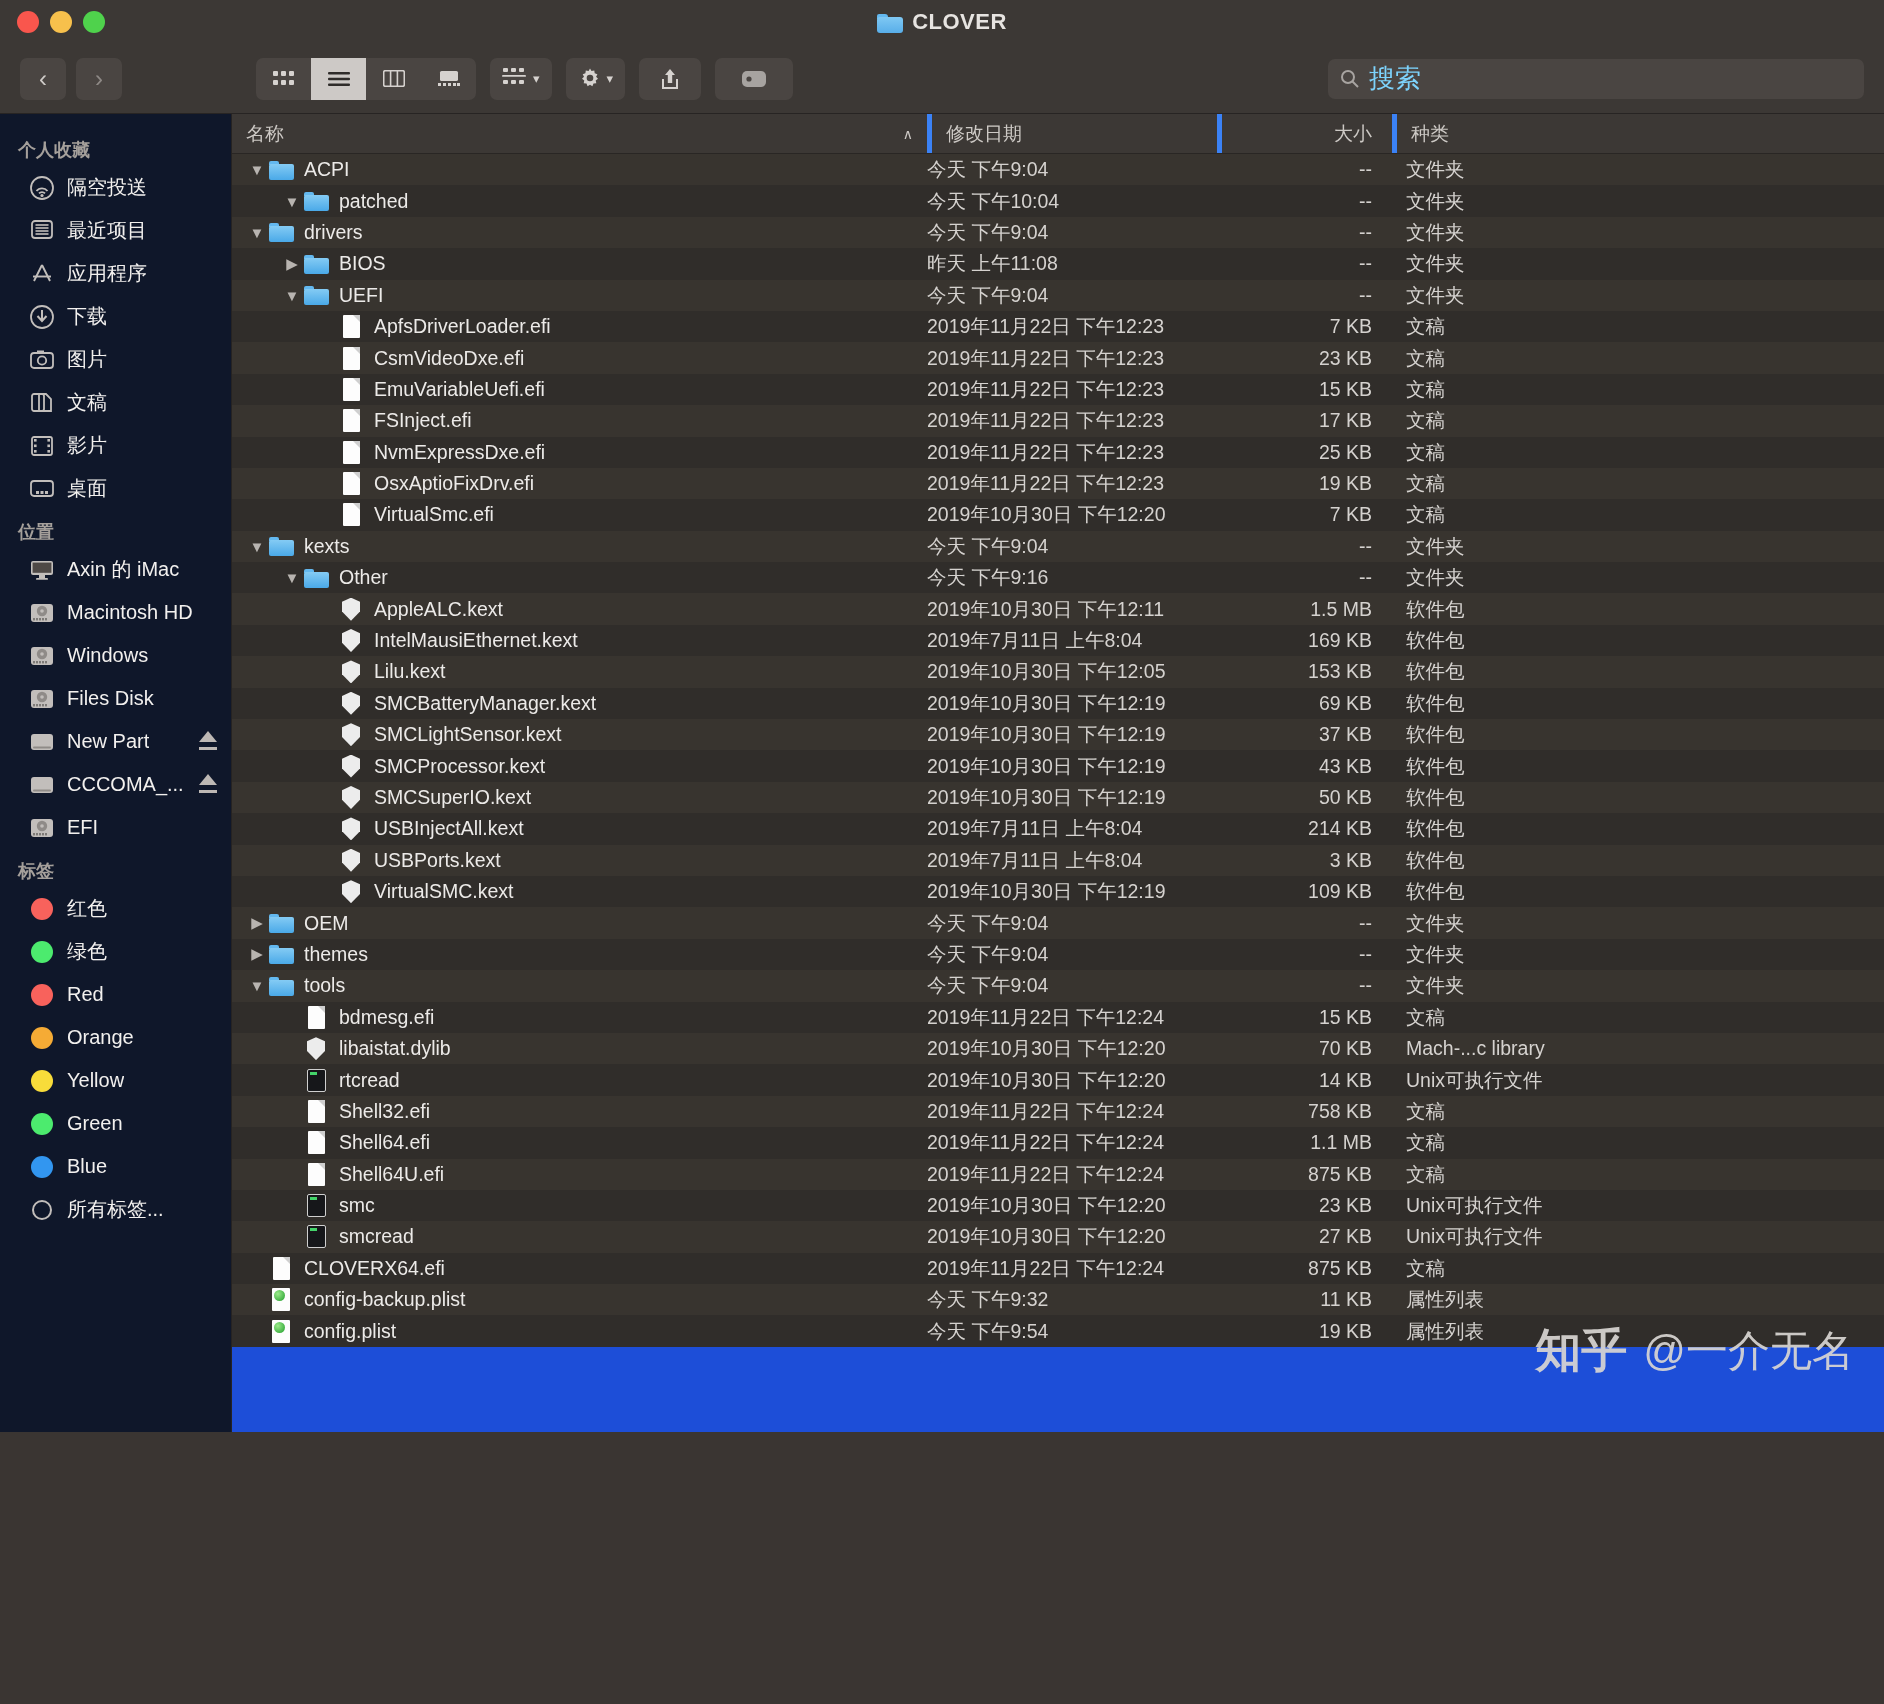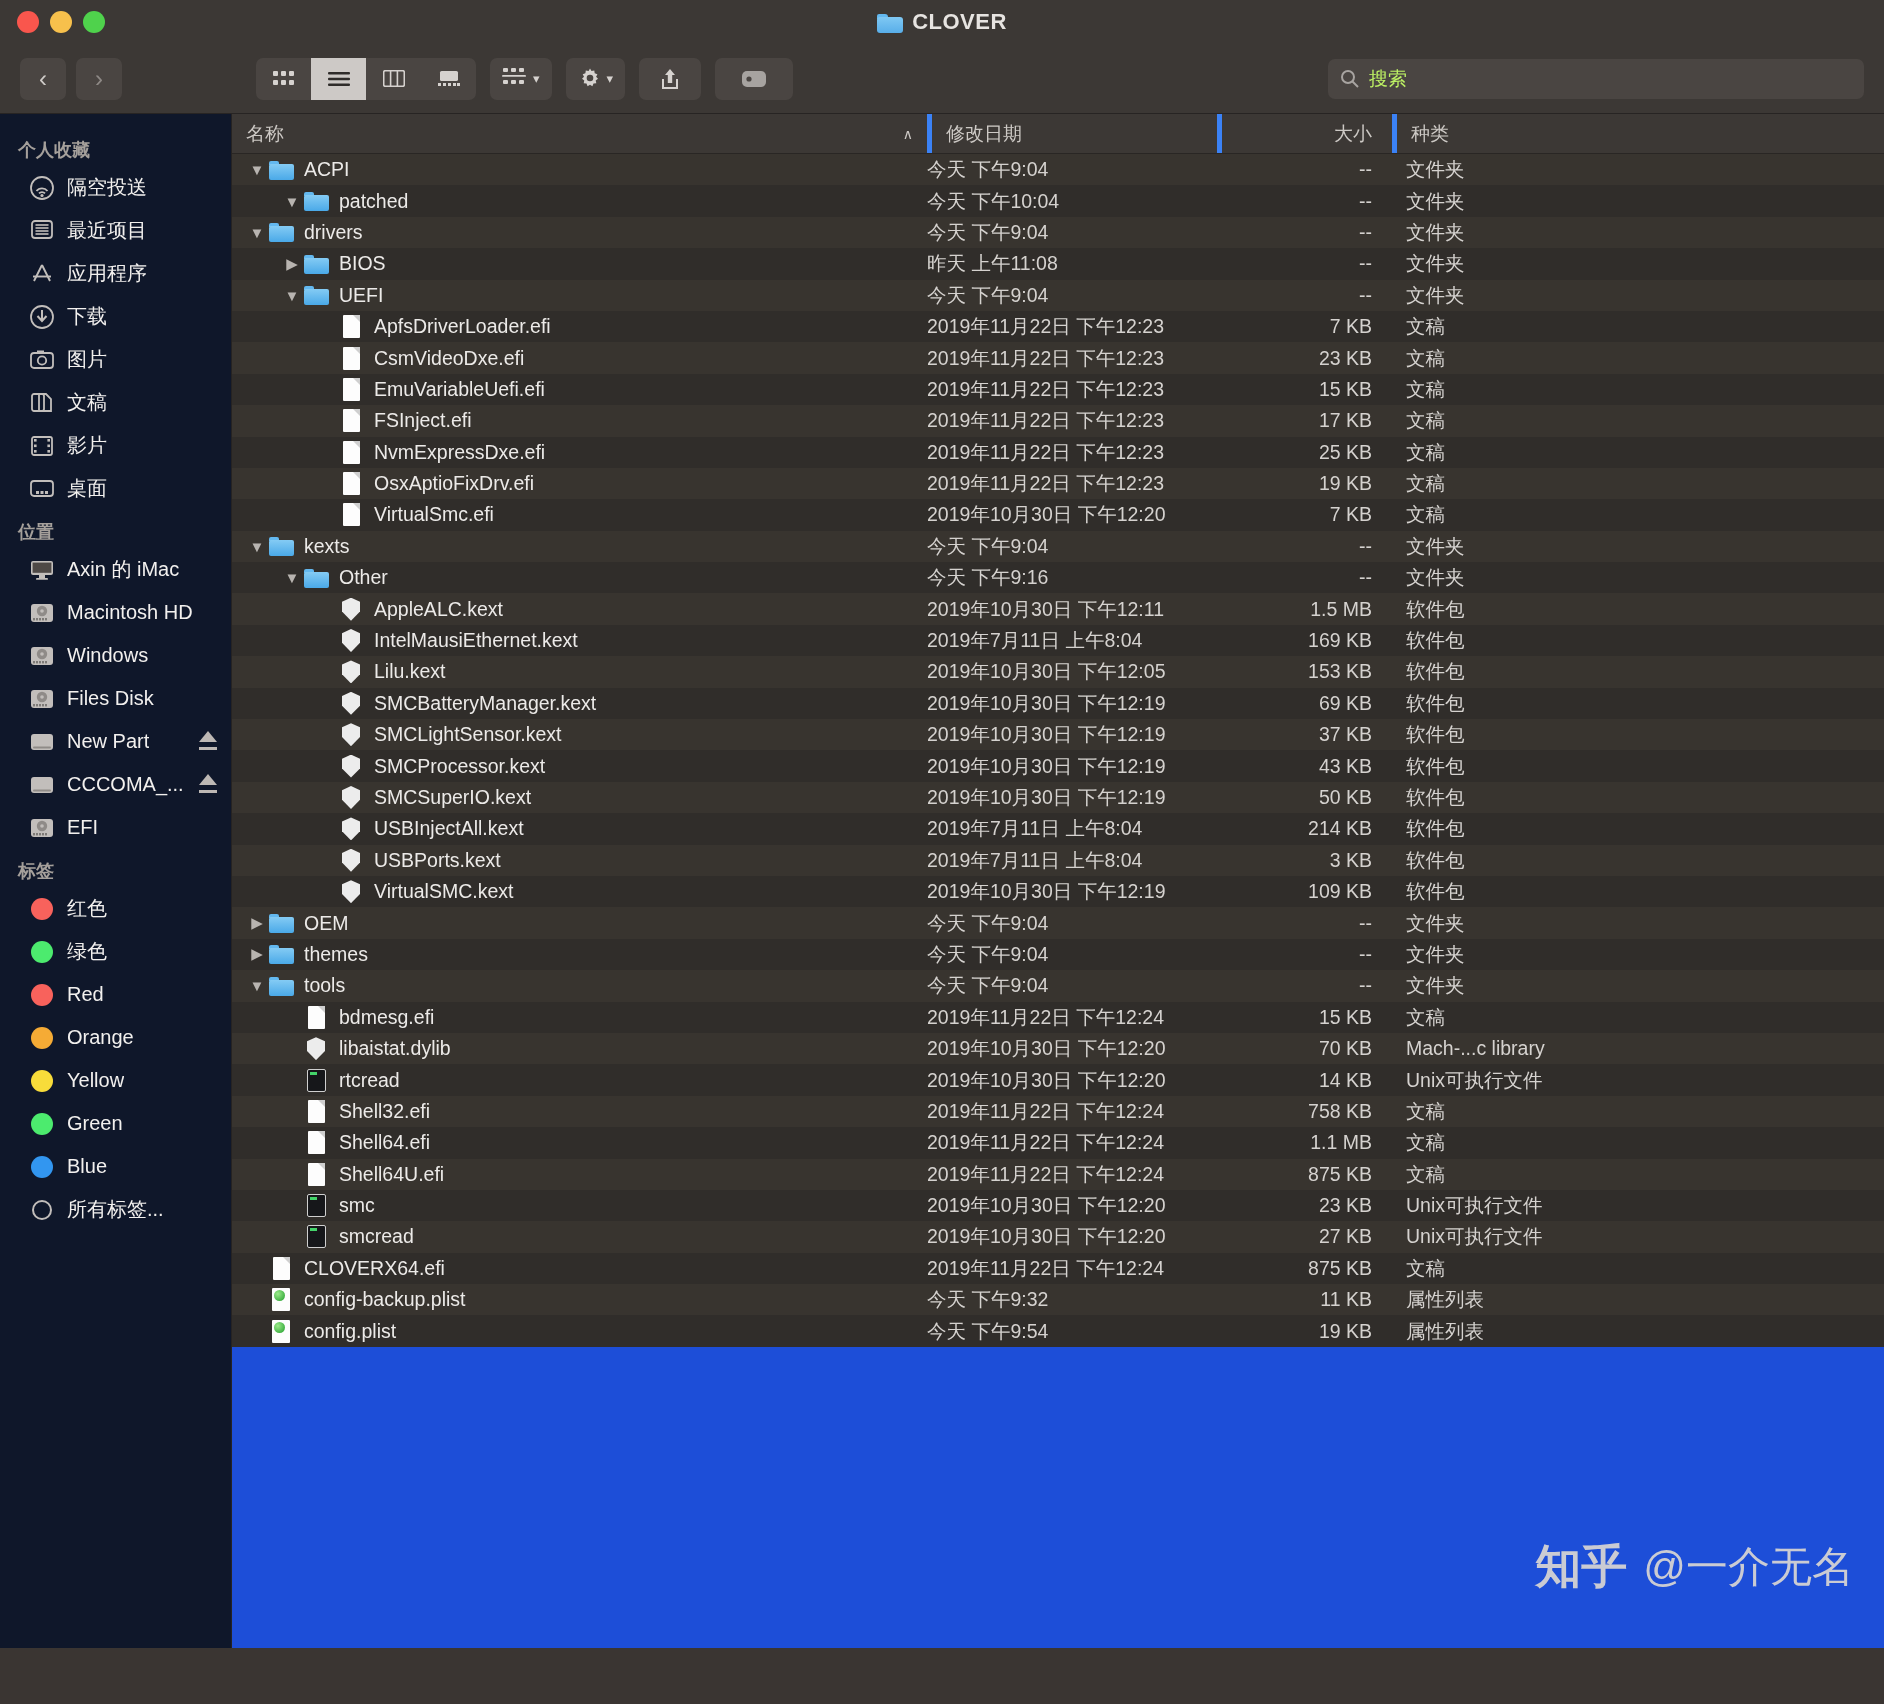--- a/index.html
+++ b/index.html
@@ -3,21 +3,21 @@
 <meta charset="utf-8">
 <style>
   * { box-sizing: border-box; margin: 0; padding: 0; }
   html, body {
     width: 1884px; height: 1704px;
     background: #3a3532;
     font-family: "Liberation Sans", "DejaVu Sans", sans-serif;
     overflow: hidden;
   }
   .window {
-    width: 1884px; height: 1648px;
+    width: 1884px; height: 1432px;
     display: flex; flex-direction: column;
     background: #2e2b29;
     position: relative;
   }
 
   
   .titlebar {
     height: 44px;
     background: #3c3835;
     display: flex; align-items: center;
@@ -73,21 +73,21 @@
   .seg svg { display: block; }
   .tb-pair { display: flex; align-items: center; gap: 5px; height: 42px; padding: 0 12px; }
   .chev { font-size: 13px; color: #d6d2cf; }
   .tb-single { width: 62px; height: 42px; }
   .tb-wide { width: 78px; height: 42px; }
   .search {
     margin-left: auto; width: 536px; height: 40px;
     background: #4a4542; border-radius: 7px;
     display: flex; align-items: center; gap: 10px; padding: 0 12px;
   }
-  .search-ph { color: #bef264; font-size: 19px; }
+  .search-ph { color: #7dd3fc; font-size: 26px; }
 
   
   .body { flex: 1; display: flex; min-height: 0; }
 
   
   .sidebar {
     width: 232px; background: #0f172a; flex: 0 0 232px;
     padding-top: 14px; overflow: hidden;
     border-right: 1px solid #262322;
   }

